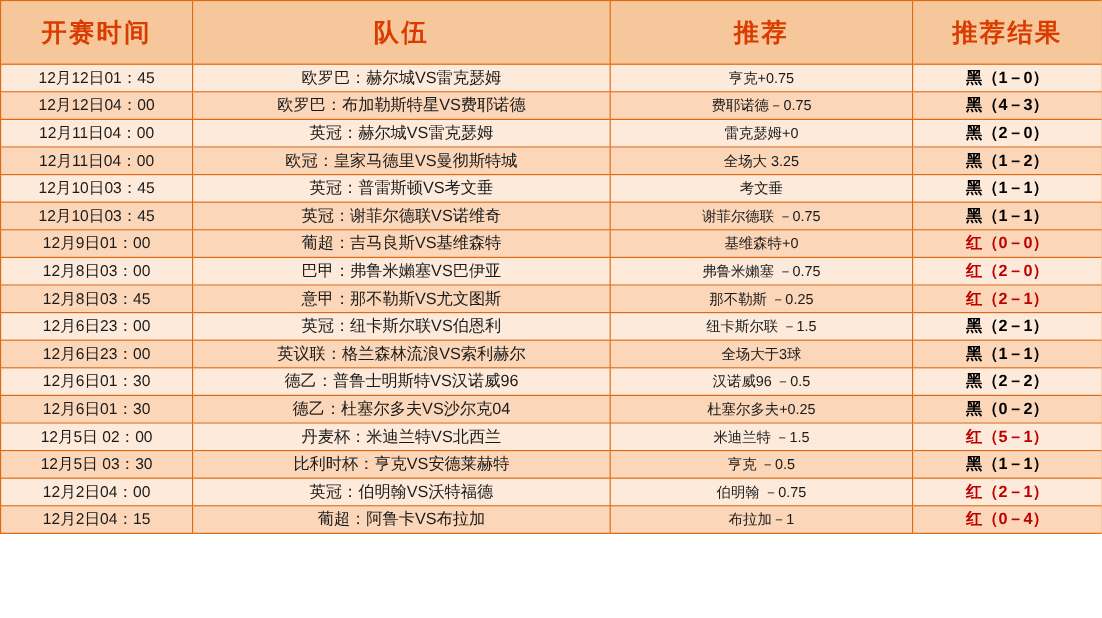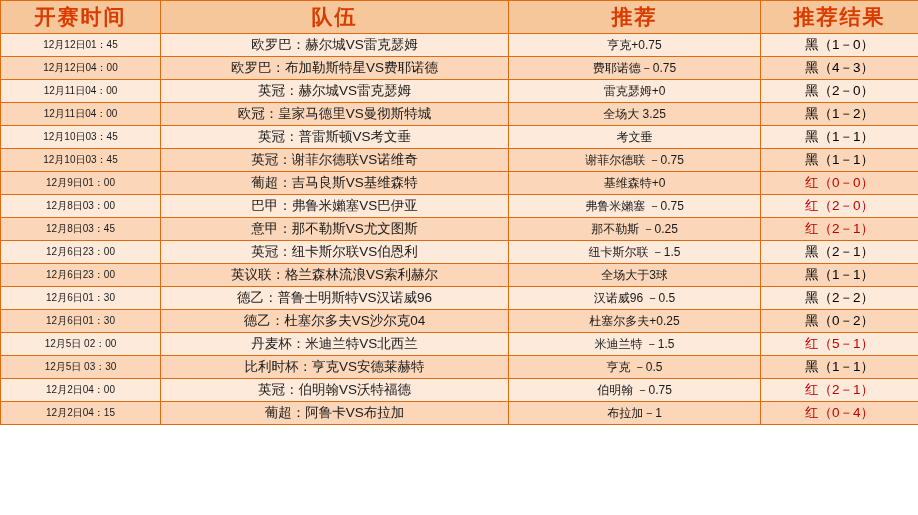--- a/index.html
+++ b/index.html
@@ -26,40 +26,40 @@
   thead th {
     background: #f5c79a;
     color: #d93b00;
     font-size: 21px;
     font-weight: bold;
     letter-spacing: 2px;
     height: 32px;
     border: 1px solid #e06a12;
     text-align: center;
     vertical-align: middle;
-    padding: 0;
+    padding: 10px;
   }
   tbody td {
     height: 22px;
     border: 1px solid #e06a12;
     text-align: center;
     vertical-align: middle;
     font-size: 13.5px;
     padding: 0 2px;
     white-space: nowrap;
     overflow: hidden;
     color: #1a1a1a;
   }
   tbody tr.odd td { background: #fdeadb; }
   tbody tr.even td { background: #fbd6b8; }
 
-  td.col-time { font-size: 10px; }
+  td.col-time { font-size: 13px; }
   td.col-team { font-size: 13.5px; }
   td.col-pick { font-size: 12px; }
-  td.col-result { font-size: 13.5px; font-weight: normal; }
+  td.col-result { font-size: 13.5px; font-weight: bold; }
   td.res-black { color: #000000; }
   td.res-red { color: #c00000; }
 </style>
 </head>
 <body>
 
 <table class="sheet">
   <colgroup>
     <col class="c0">
       <col class="c1">

